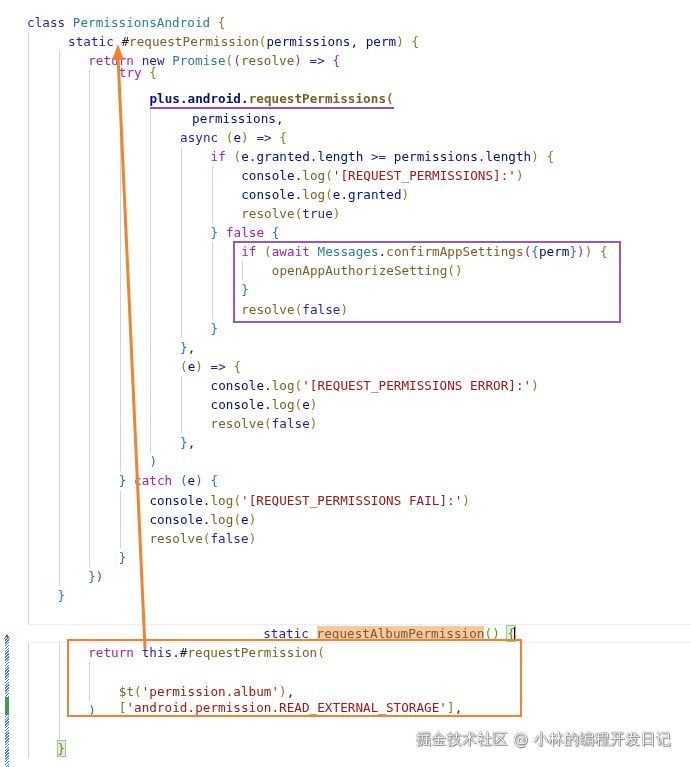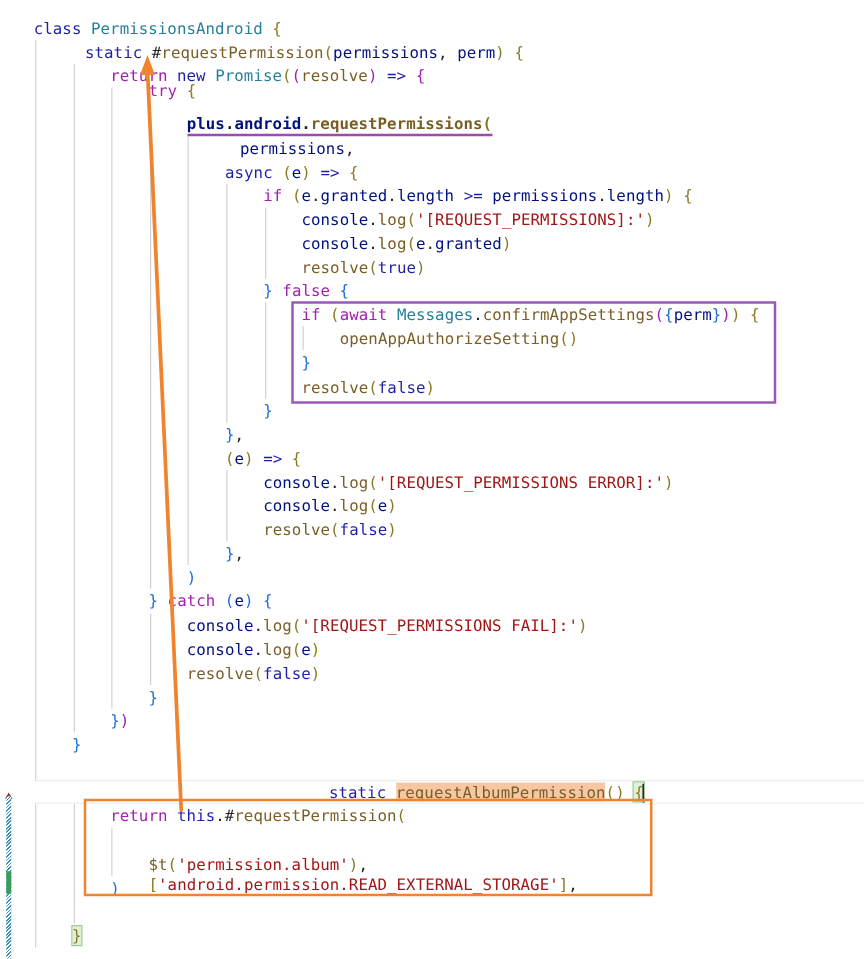--- a/index.html
+++ b/index.html
@@ -99,13 +99,14 @@
 
   <div id="purple-underline"></div>
   <div id="purple-box"></div>
   <div id="orange-box"></div>
 
   <svg id="arrow-svg" viewBox="0 0 691 767">
     <line x1="145" y1="648" x2="118" y2="56" stroke="#f0832e" stroke-width="3" stroke-linecap="round"></line>
     <polygon points="118,44 112,60 124,60" fill="#f0832e"></polygon>
   </svg>
 
+  <div id="watermark">掘金技术社区 @ 小林的编程开发日记</div>
 </div>
 
 </body></html>

